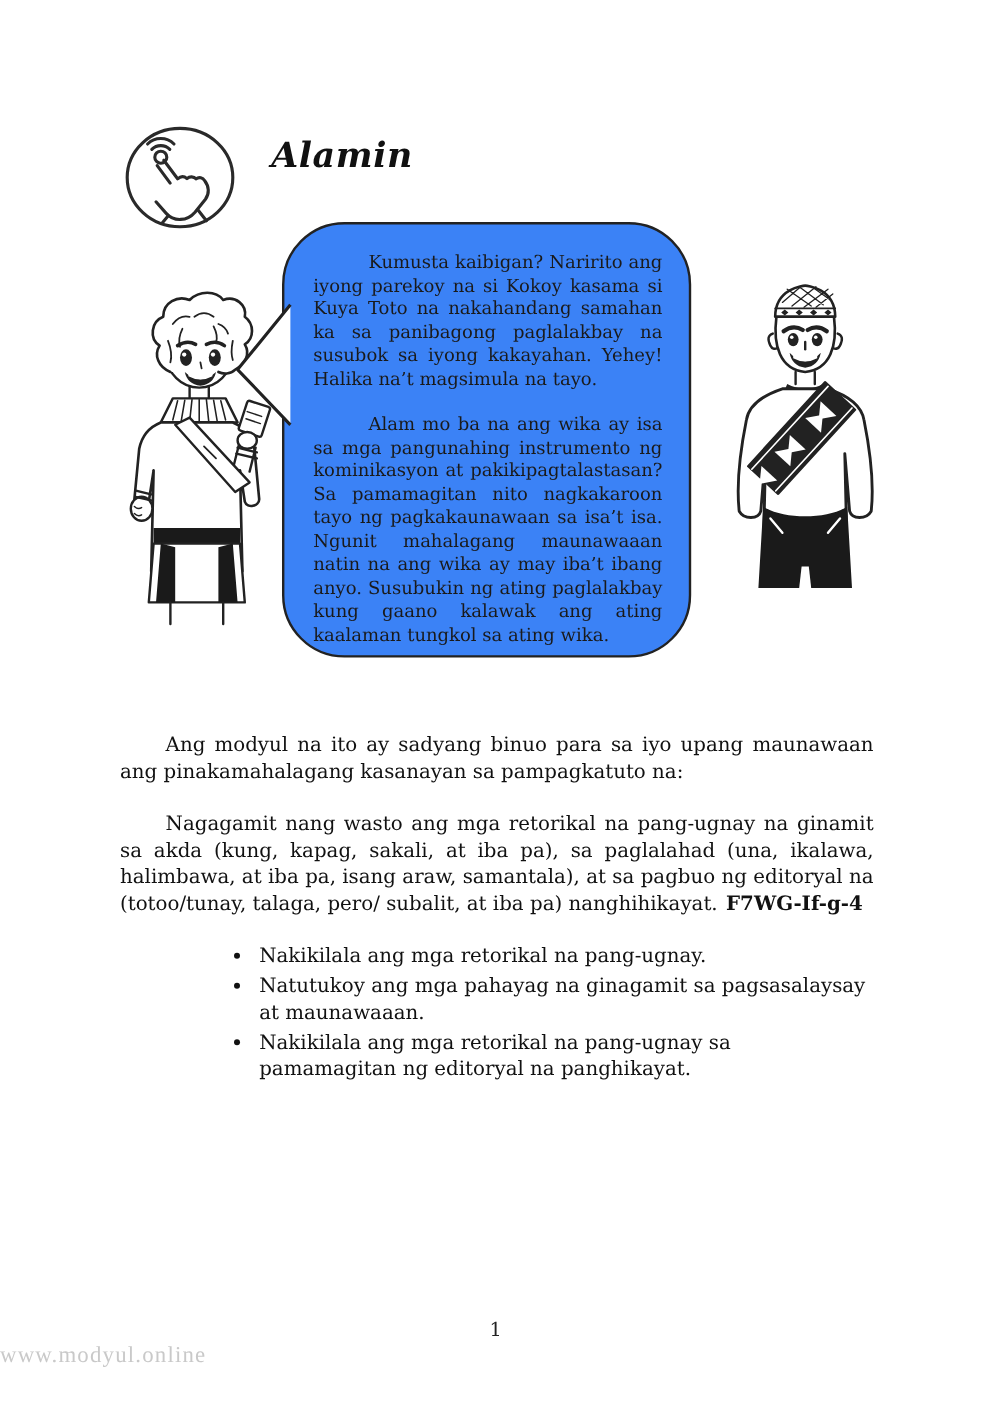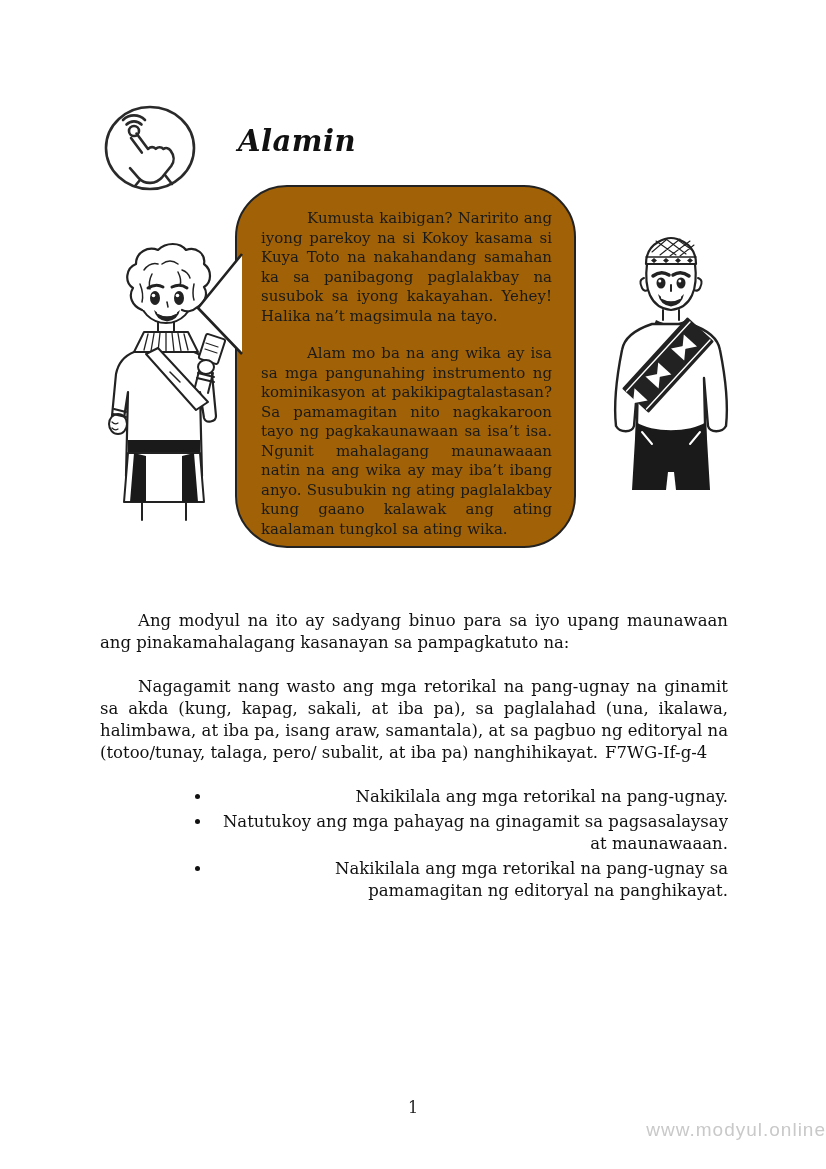--- a/index.html
+++ b/index.html
@@ -7,61 +7,61 @@
     position:relative;
     width:826px;height:1169px;
     background:#ffffff;
     margin:0 auto;
     overflow:hidden;
     font-family:"DejaVu Serif", serif;
     color:#1a1a1a;
   }
   .tap-icon{position:absolute;left:103px;top:105px;width:94px;height:88px;}
   .title{
-    position:absolute;left:226px;top:112px;margin:12px;
+    position:absolute;left:226px;top:112px;margin:0;
     font-family:"DejaVu Serif", serif;
     font-size:29px;font-weight:bold;font-style:italic;color:#111;
     letter-spacing:0.5px;
   }
   .bubble{
     position:absolute;left:235px;top:185px;width:341px;height:363px;
     box-sizing:border-box;
     border:2.5px solid #222;border-radius:52px;
     padding:22px 22px 14px 24px;
-    background:#a16207;
+    background:#3b82f6;
   }
   .bubble p{
     margin:0 0 18px 0;
     font-size:15px;line-height:19.5px;
     text-align:justify;text-indent:46px;color:#1a1a1a;
   }
   .bubble-tail{position:absolute;left:192px;top:251px;width:52px;height:106px;}
   .boy{position:absolute;left:82px;top:240px;width:170px;height:285px;}
   .man{position:absolute;left:592px;top:228px;width:158px;height:278px;}
   .body-text{position:absolute;left:100px;top:610px;width:628px;}
   .body-text p{
     margin:0 0 23px 0;
     font-size:16.5px;line-height:21.7px;
     text-align:justify;text-indent:38px;color:#111;
   }
   .body-text p.objectives-intro{margin-bottom:5px;}
-  .code{font-weight:normal;margin-left:7px;white-space:nowrap;}
+  .code{font-weight:bold;margin-left:7px;white-space:nowrap;}
   ul.objectives{margin:0;padding:0 0 0 112px;}
   ul.objectives li{
     font-size:16.5px;line-height:22px;margin:0 0 3px 0;
-    padding-left:4px;color:#111;text-align:right;
+    padding-left:4px;color:#111;text-align:left;
   }
   .page-number{
     position:absolute;left:0;top:1098px;width:100%;
     text-align:center;font-size:16px;color:#222;
   }
   .watermark{
     position:absolute;left:0;top:1119px;width:100%;
-    text-align:right;
-    font-family:Liberation Sans, sans-serif;
+    text-align:left;
+    font-family:Liberation Serif, serif;
     font-size:19px;color:#c9c9c9;letter-spacing:1px;
   }
 </style>
 </head>
 <body>
 
 <div class="page">
 
   <div class="tap-icon">
     <svg width="94" height="88" viewBox="0 0 94 88">

